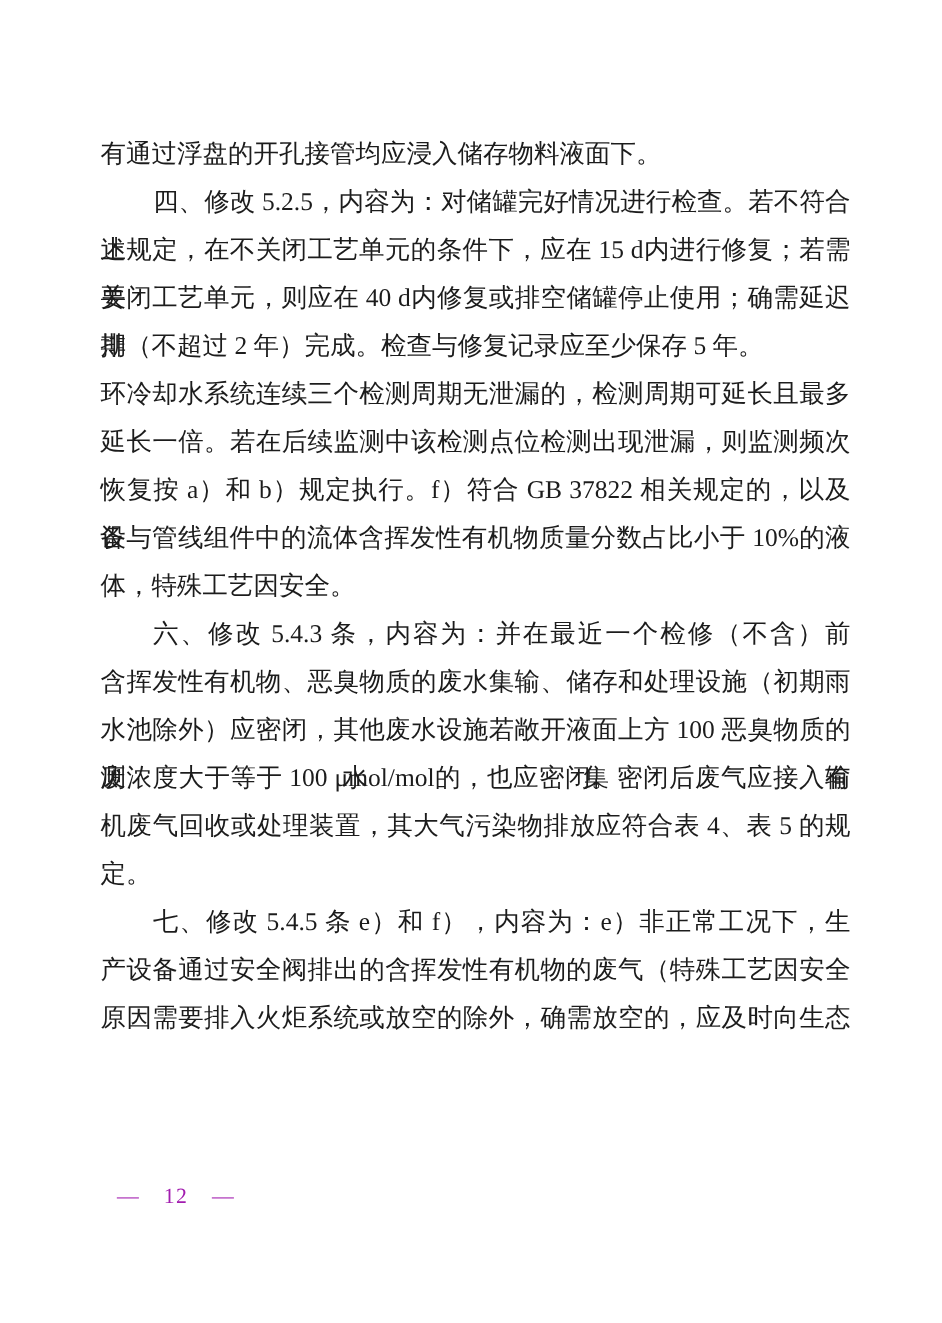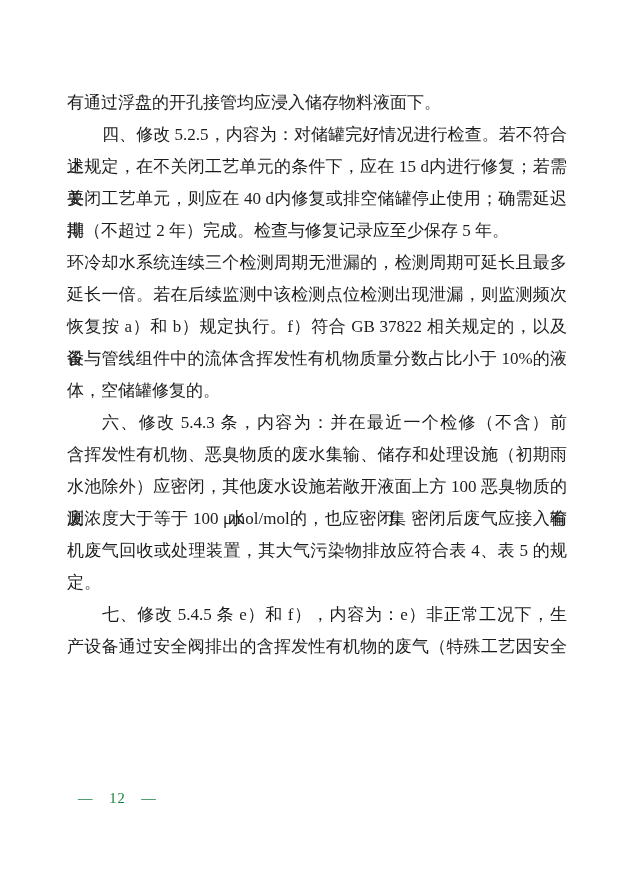--- a/index.html
+++ b/index.html
@@ -28,41 +28,42 @@
     text-align-last: justify;
   }
   .indent { text-indent: 35px; }
   .pageno {
     position: absolute;
     left: 78px;
     top: 790px;
     font-size: 14.5px;
     letter-spacing: 1px;
     word-spacing: 11px;
-    color: #15803d;
+    color: #a21caf;
   }
 </style>
 </head>
 <body>
 
 <div class="page">
   <div class="content">
     <div class="line">有通过浮盘的开孔接管均应浸入储存物料液面下。</div>
     <div class="line indent just">四、修改 5.2.5，内容为：对储罐完好情况进行检查。若不符合上</div>
     <div class="line just">述规定，在不关闭工艺单元的条件下，应在 15 d内进行修复；若需要</div>
     <div class="line just">关闭工艺单元，则应在 40 d内修复或排空储罐停止使用；确需延迟排</div>
     <div class="line">期（不超过 2 年）完成。检查与修复记录应至少保存 5 年。</div>
     <div class="line just">环冷却水系统连续三个检测周期无泄漏的，检测周期可延长且最多</div>
     <div class="line just">延长一倍。若在后续监测中该检测点位检测出现泄漏，则监测频次</div>
     <div class="line just">恢复按 a）和 b）规定执行。f）符合 GB 37822 相关规定的，以及设</div>
     <div class="line just">备与管线组件中的流体含挥发性有机物质量分数占比小于 10%的液</div>
-    <div class="line">体，空储罐修复的。</div>
+    <div class="line">体，特殊工艺因安全。</div>
     <div class="line indent just">六、修改 5.4.3 条，内容为：并在最近一个检修（不含）前</div>
     <div class="line just">含挥发性有机物、恶臭物质的废水集输、储存和处理设施（初期雨</div>
     <div class="line just">水池除外）应密闭，其他废水设施若敞开液面上方 100 恶臭物质的废水集输</div>
     <div class="line just">测浓度大于等于 100 μmol/mol的，也应密闭。密闭后废气应接入有</div>
     <div class="line just">机废气回收或处理装置，其大气污染物排放应符合表 4、表 5 的规</div>
     <div class="line">定。</div>
     <div class="line indent just">七、修改 5.4.5 条 e）和 f），内容为：e）非正常工况下，生</div>
     <div class="line just">产设备通过安全阀排出的含挥发性有机物的废气（特殊工艺因安全</div>
+    <div class="line just">原因需要排入火炬系统或放空的除外，确需放空的，应及时向生态</div>
   </div>
   <div class="pageno">— 12 —</div>
 </div>
 
 </body></html>

